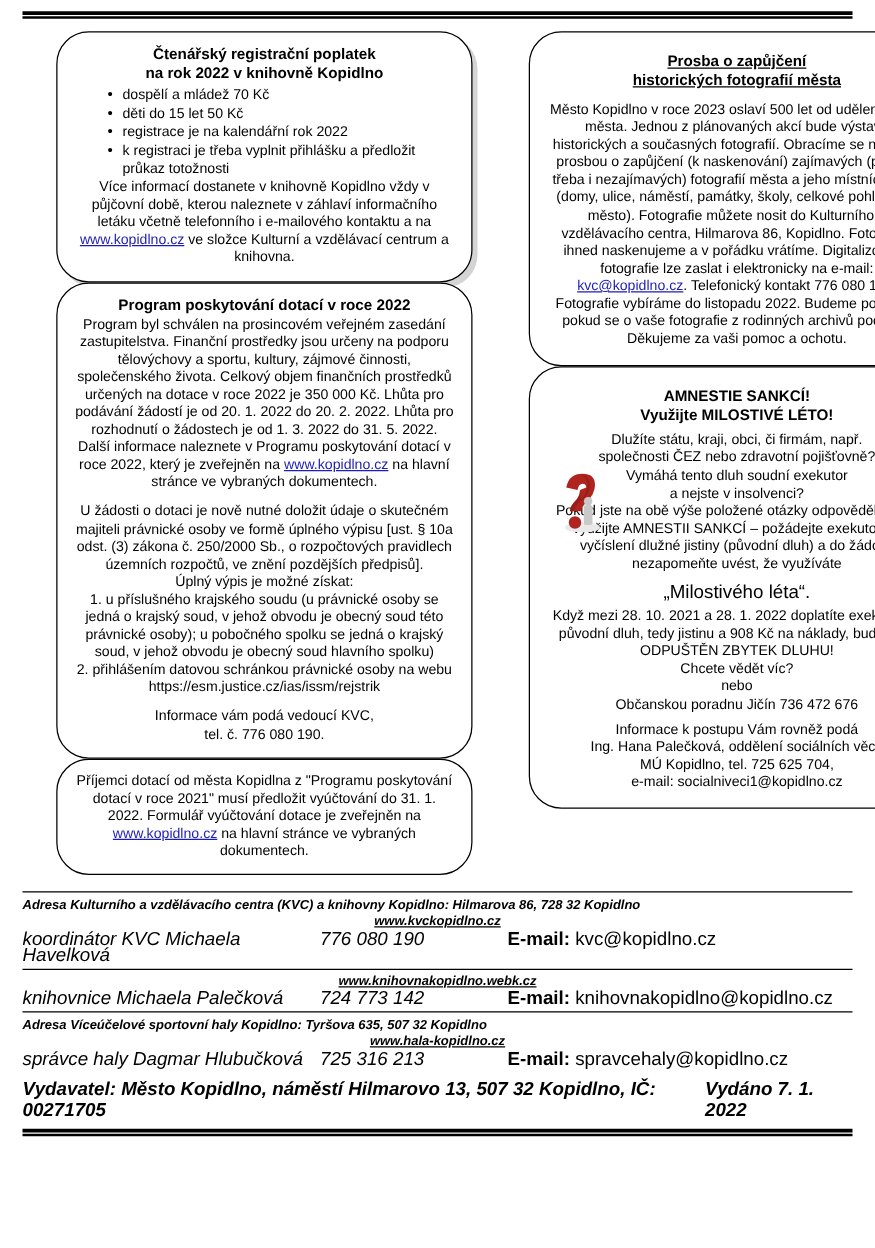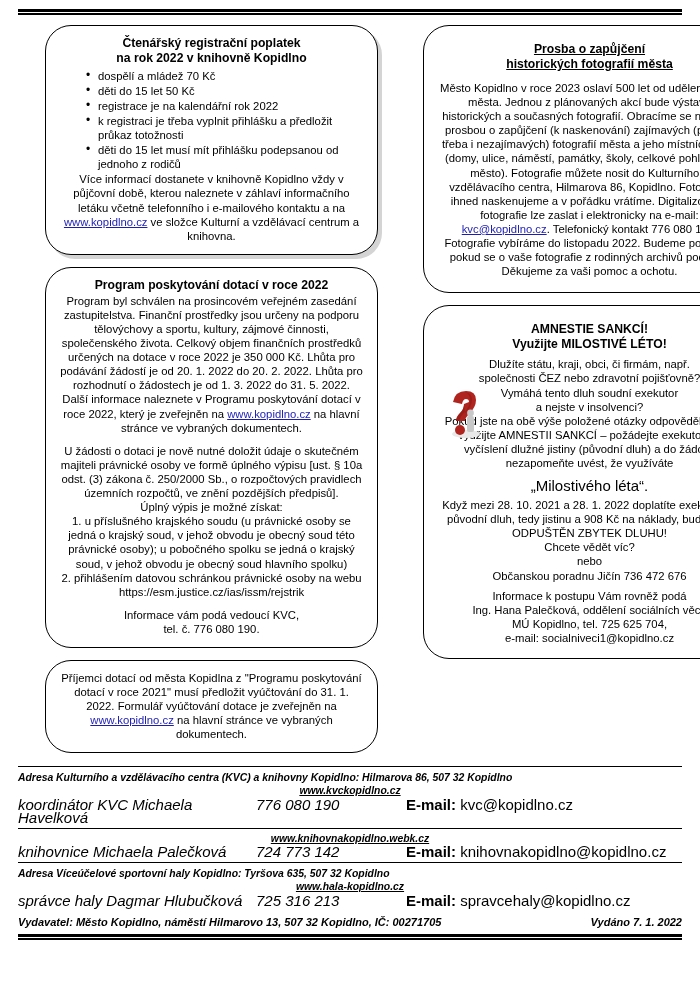--- a/index.html
+++ b/index.html
@@ -45,21 +45,20 @@
   .columns {
     display: flex;
     gap: 14px;
     align-items: flex-start;
   }
   .col {
     width: 333px;
     flex: 0 0 333px;
     display: flex;
     flex-direction: column;
-    gap: 12px;
     padding-left: 31px;
   }
 
   
   .box {
     border: 1.2px solid #000;
     border-radius: 26px;
     padding: 10px 14px 11px 14px;
     box-sizing: border-box;
     background: #fff;
@@ -163,21 +162,21 @@
   .contact-row .who { width: 238px; flex: 0 0 238px; }
   .contact-row .tel { width: 150px; flex: 0 0 150px; }
   .contact-row .mail { flex: 1 1 auto; }
   .contact-row .mail b { font-style: normal; }
   .contact-row .mail .val { font-style: normal; }
 
   .pub-row {
     display: flex;
     justify-content: space-between;
     align-items: baseline;
-    font-size: 11px;
+    font-size: 15px;
     font-style: italic;
     font-weight: bold;
     margin-top: 9px;
   }
 </style>
 </head>
 <body>
 
 <div class="page">
 
@@ -190,21 +189,20 @@
       <div class="box shadowed">
         <h2 class="title">
           <span>Čtenářský registrační poplatek</span><br>
           <span>na rok 2022 v knihovně Kopidlno</span>
         </h2>
         <ul class="bullets">
           <li>dospělí a mládež 70 Kč</li>
           <li>děti do 15 let 50 Kč</li>
           <li>registrace je na kalendářní rok 2022</li>
           <li>k registraci je třeba vyplnit přihlášku a předložit průkaz totožnosti</li>
-          <li>děti do 15 let musí mít přihlášku podepsanou od jednoho z rodičů</li>
         </ul>
         <p class="center afterlist"><span>Více informací dostanete v knihovně Kopidlno vždy v půjčovní době, kterou naleznete v záhlaví informačního letáku včetně telefonního i e-mailového kontaktu a na </span><a class="link" href="#">www.kopidlno.cz</a><span> ve složce Kulturní a vzdělávací centrum a knihovna.</span></p>
       </div>
 
       <div class="box">
         <h2 class="title">Program poskytování dotací v roce 2022</h2>
         <p class="center"><span>Program byl schválen na prosincovém veřejném zasedání zastupitelstva. Finanční prostředky jsou určeny na podporu tělovýchovy a sportu, kultury, zájmové činnosti, společenského života. Celkový objem finančních prostředků určených na dotace v roce 2022 je 350 000 Kč. Lhůta pro podávání žádostí je od 20. 1. 2022 do 20. 2. 2022. Lhůta pro rozhodnutí o žádostech je od 1. 3. 2022 do 31. 5. 2022. Další informace naleznete v Programu poskytování dotací v roce 2022, který je zveřejněn na </span><a class="link" href="#">www.kopidlno.cz</a><span> na hlavní stránce ve vybraných dokumentech.</span></p>
 
         <div class="spacer-s"></div>
 
@@ -278,21 +276,21 @@
         <p class="center"><span>e-mail: </span><span class="b">socialniveci1@kopidlno.cz</span></p>
       </div>
 
     </div>
   </div>
 
   <div class="footer">
 
     <div class="hr" style="margin-top:2px;"></div>
 
-    <p class="addr-head">Adresa Kulturního a vzdělávacího centra (KVC) a knihovny Kopidlno: Hilmarova 86, 507 32 Kopidlno</p>
+    <p class="addr-head">Adresa Kulturního a vzdělávacího centra (KVC) a knihovny Kopidlno: Hilmarova 86, 728 32 Kopidlno</p>
     <p class="site">www.kvckopidlno.cz</p>
     <div class="contact-row">
       <span class="who">koordinátor KVC Michaela Havelková</span>
       <span class="tel">776 080 190</span>
       <span class="mail"><b>E-mail:</b>
         <span class="val">kvc@kopidlno.cz</span></span>
     </div>
 
     <div class="hr"></div>
 

